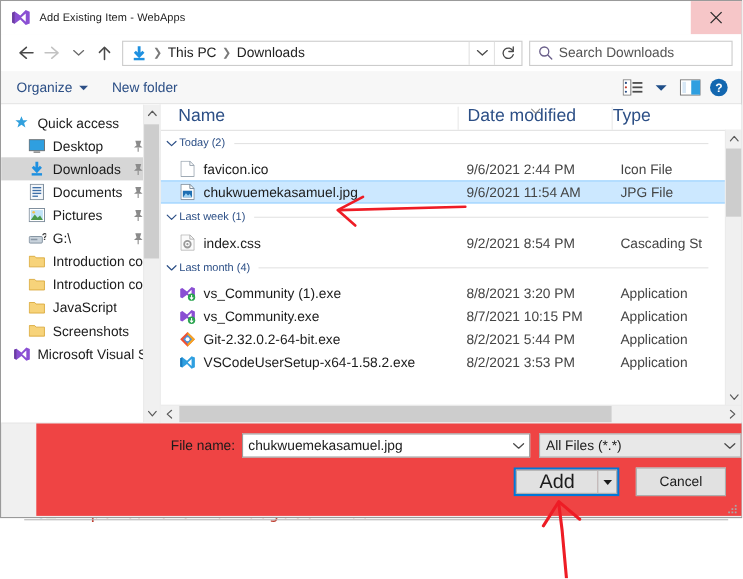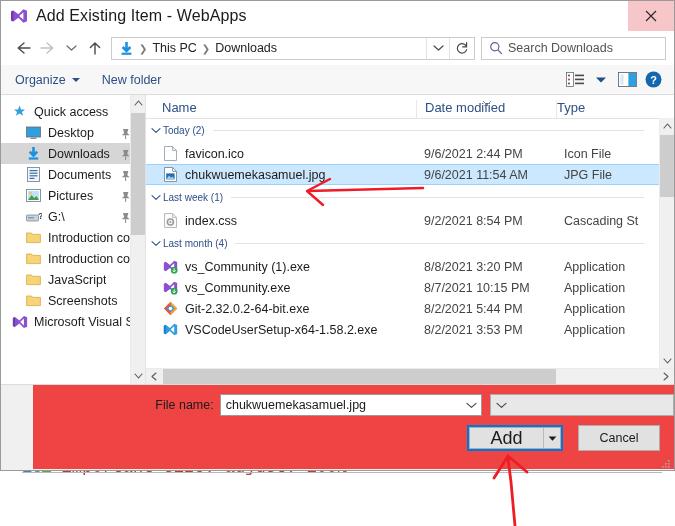--- a/index.html
+++ b/index.html
@@ -71,21 +71,21 @@
     display: flex;
     align-items: center;
   }
   .title-icon {
     width: 18px; height: 18px;
     margin-left: 9px;
     margin-right: 8px;
     flex: 0 0 auto;
   }
   .title-text {
-    font-size: 16px;
+    font-size: 10px;
     color: #1b1b1b;
     letter-spacing: 0.1px;
   }
   .close-btn {
     position: absolute;
     right: 0; top: 0;
     width: 46px; height: 30px;
     background: #f6c6c8;
     display: flex;
     align-items: center;
@@ -284,21 +284,21 @@
   }
   .col-header {
     height: 23px;
     display: flex;
     align-items: flex-end;
     border-bottom: 1px solid #e2e2e2;
     background: #ffffff;
     position: relative;
   }
   .col {
-    font-size: 13px;
+    font-size: 16px;
     color: #2c4f86;
     padding-bottom: 3px;
     box-sizing: border-box;
     cursor: pointer;
     white-space: nowrap;
     overflow: hidden;
     position: relative;
   }
   .col-name { width: 270px; padding-left: 16px; }
   .col-date { width: 140px; padding-left: 8px; border-left: 1px solid #e8e8e8; }
@@ -1034,20 +1034,21 @@
         <span class="fn-label">File name:</span>
         <span class="fn-combo">
           <span class="fn-value">chukwuemekasamuel.jpg</span>
           <span class="combo-arrow">
             <svg width="11" height="7" viewBox="0 0 11 7">
                 <path d="M1 1.4 L5.5 5.4 L10 1.4" stroke="#4a4a4a" stroke-width="1.2" fill="none" stroke-linecap="round" stroke-linejoin="round"></path>
               </svg>
           </span>
         </span>
         <span class="filter-combo">
+          <span class="filter-value">All Files (*.*)</span>
           <span class="combo-arrow">
             <svg width="11" height="7" viewBox="0 0 11 7">
                 <path d="M1 1.4 L5.5 5.4 L10 1.4" stroke="#4a4a4a" stroke-width="1.2" fill="none" stroke-linecap="round" stroke-linejoin="round"></path>
               </svg>
           </span>
         </span>
       </div>
 
       <div class="btn-row">
         <span class="add-wrap">

